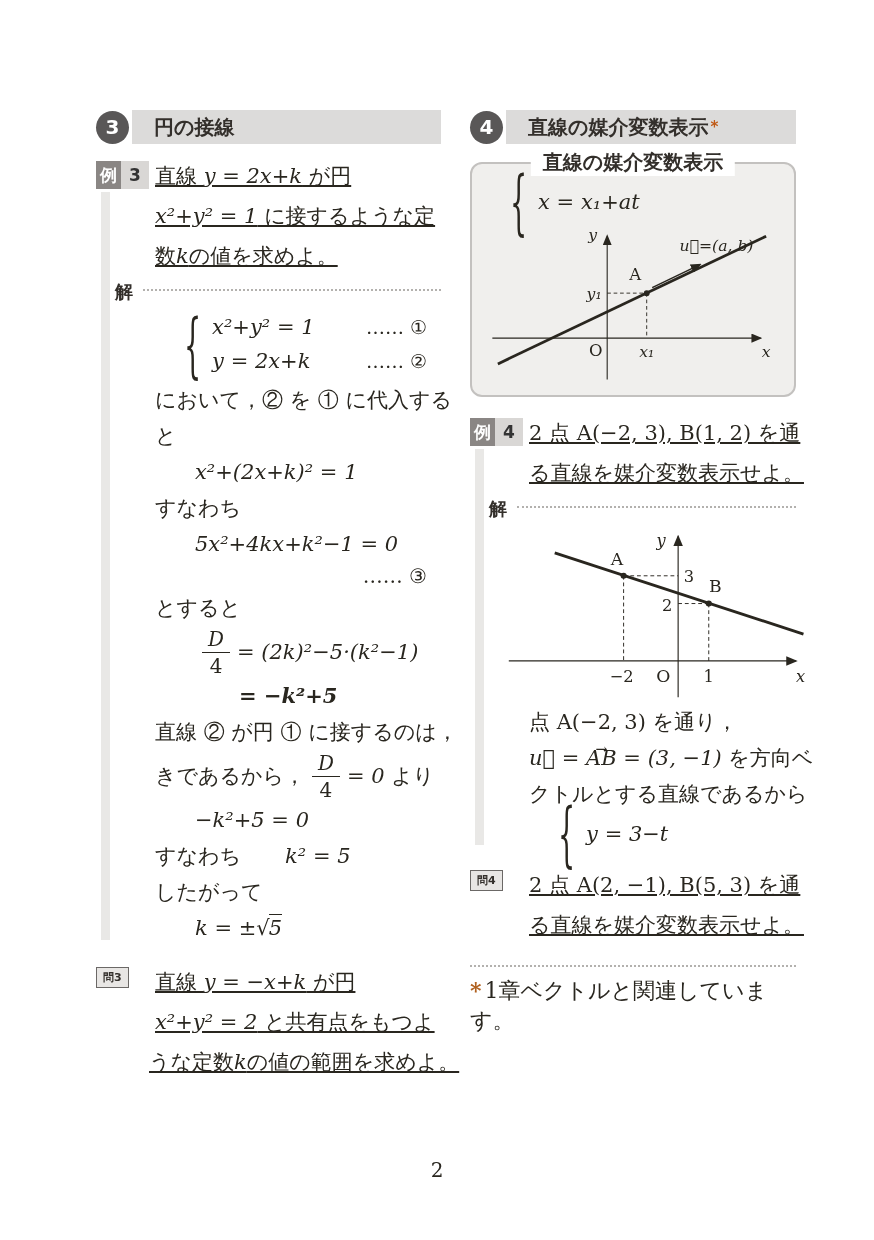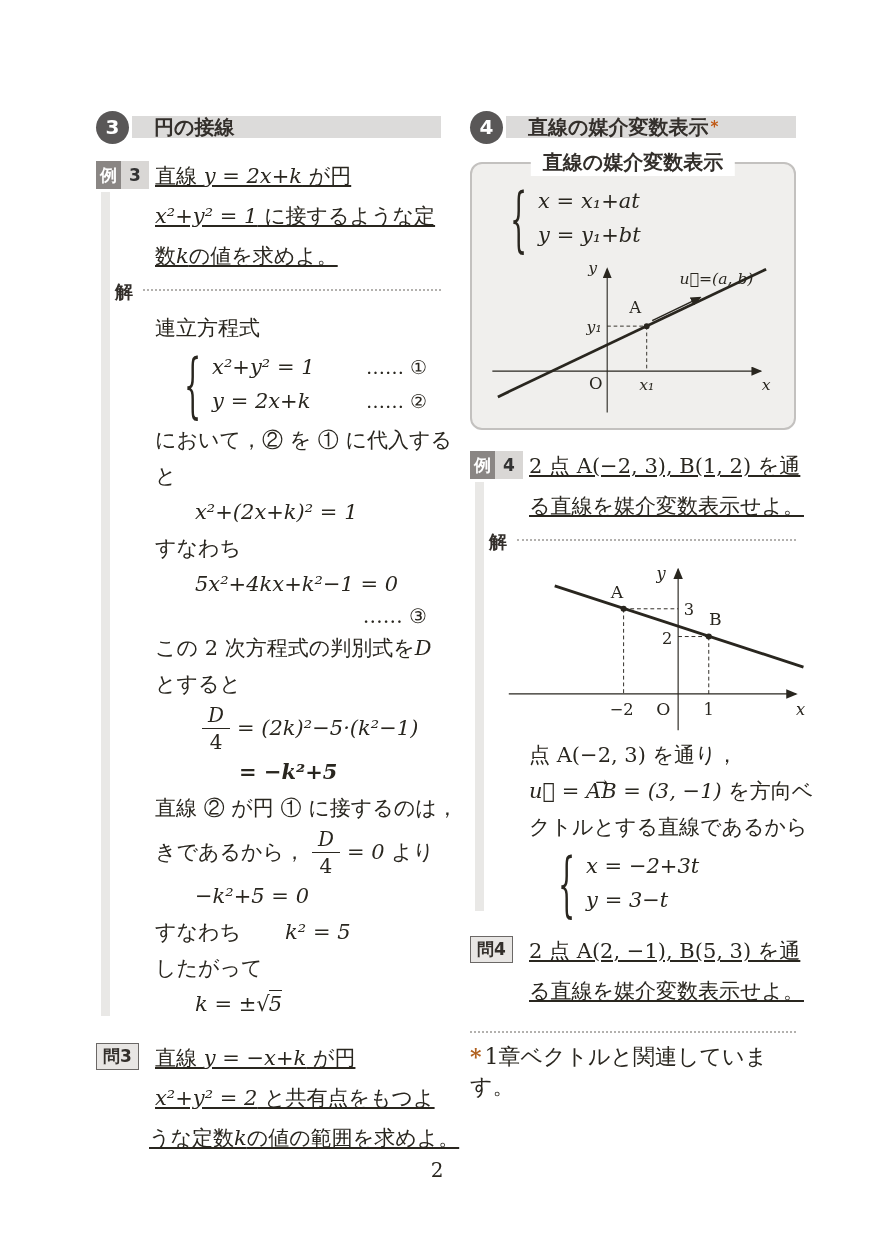--- a/index.html
+++ b/index.html
@@ -7,35 +7,35 @@
         font-family:"DejaVu Serif","Liberation Serif",serif;color:#29261f;}
   .col{position:absolute;top:110px;}
   .col-left{left:96px;width:345px;}
   .col-right{left:470px;width:326px;}
 
   
   .sec-header{display:flex;align-items:center;height:34px;margin-bottom:12px;}
   .sec-circle{width:33px;height:33px;border-radius:50%;background:#595757;color:#fff;
     display:flex;align-items:center;justify-content:center;flex:0 0 33px;
     font-family:"DejaVu Sans","Liberation Sans",sans-serif;font-weight:bold;font-size:20px;}
-  .sec-bar{flex:1;height:22px;background:#dcdbda;display:flex;align-items:center;
+  .sec-bar{flex:1;height:34px;background:#dcdbda;display:flex;align-items:center;
     padding-left:22px;margin-left:3px;
     font-family:"DejaVu Sans","Liberation Sans",sans-serif;font-weight:bold;font-size:20px;color:#332f2b;}
   .sup-ast{color:#c05a17;font-size:15px;vertical-align:super;margin-left:2px;font-weight:bold;}
 
   
   .ex{position:relative;padding-left:59px;}
   .vline{position:absolute;left:5px;top:36px;bottom:6px;width:9px;background:#e9e8e6;}
   .badge{position:absolute;left:0;top:5px;display:flex;
     font-family:"DejaVu Sans","Liberation Sans",sans-serif;font-weight:bold;font-size:17px;line-height:1;}
   .badge .b1{background:#8a8684;color:#fff;padding:6px 4px 5px;}
   .badge .b2{background:#d9d7d5;color:#333;padding:6px 8px 5px;}
   .qbadge{position:absolute;left:0;top:5px;background:#e8e6e4;border:1px solid#6b6866;
     padding:4px 6px 4px;color:#332f2b;
-    font-family:"DejaVu Sans","Liberation Sans",sans-serif;font-weight:bold;font-size:17px;line-height:1;}
+    font-family:"DejaVu Sans","Liberation Sans",sans-serif;font-weight:bold;font-size:11px;line-height:1;}
 
   .ln{font-size:21px;line-height:40px;white-space:nowrap;}
   .sol-ln{line-height:36px;}
   .p-ln{line-height:40px;text-decoration:underline;}
   .ind{margin-left:40px;}
   .ind2{margin-left:84px;font-weight:bold;}
   .right-al{text-align:right;padding-right:14px;line-height:28px;font-size:20px;}
 
   .m{font-style:italic;font-family:"DejaVu Serif","Liberation Serif",serif;}
   .jp{}
@@ -118,21 +118,20 @@
 
       <div class="ln p-ln"><span class="jp">直線 </span><span class="m">y = 2x+k</span><span class="jp"> が円</span></div>
       <div class="ln p-ln"><span class="m">x²+y² = 1</span><span class="jp"> に接するような定</span></div>
       <div class="ln p-ln"><span class="jp">数</span><span class="m">k</span><span class="jp">の値を求めよ。</span></div>
 
       <div class="sol">
         <span class="sol-label">解</span>
         <span class="sol-dots"></span>
       </div>
 
-      <div class="ln sol-ln"><span class="jp">連立方程式</span></div>
 
       <div class="sys">
         <span class="brace">{</span>
         <div class="sysrows">
           <div class="sysrow">
             <span><span class="m">x²+y² = 1</span></span>
             <span class="eqnum">…… ①</span>
           </div>
           <div class="sysrow">
             <span><span class="m">y = 2x+k</span></span>
@@ -140,21 +139,20 @@
           </div>
         </div>
       </div>
 
       <div class="ln sol-ln"><span class="jp">において，② を ① に代入する</span></div>
       <div class="ln sol-ln"><span class="jp">と</span></div>
       <div class="ln sol-ln ind"><span class="m">x²+(2x+k)² = 1</span></div>
       <div class="ln sol-ln"><span class="jp">すなわち</span></div>
       <div class="ln sol-ln ind"><span class="m">5x²+4kx+k²−1 = 0</span></div>
       <div class="ln right-al">…… ③</div>
-      <div class="ln sol-ln"><span class="jp">この 2 次方程式の判別式を</span><span class="m">D</span></div>
       <div class="ln sol-ln"><span class="jp">とすると</span></div>
 
       <div class="ln fr-line mixrow ind">
         <span class="frac">
           <span class="fnum">D</span>
           <span class="fden">4</span>
         </span>
         <span><span class="m"> = (2k)²−5·(k²−1)</span></span>
       </div>
 
@@ -197,23 +195,20 @@
     </div>
 
     <div class="pbox">
       <div class="pbox-title">直線の媒介変数表示</div>
 
       <div class="sys">
         <span class="brace">{</span>
         <div class="sysrows">
           <div class="sysrow">
               <span class="m">x = x₁+at</span>
-            </div>
-          <div class="sysrow">
-              <span class="m">y = y₁+bt</span>
             </div>
         </div>
       </div>
 
       <svg viewBox="0 0 320 180" width="294" height="166">
         <defs>
           <marker id="ah" viewBox="0 0 12 10" refX="10" refY="5" markerWidth="12" markerHeight="10" markerUnits="userSpaceOnUse" orient="auto">
             <path d="M0,0 L12,5 L0,10 Z" fill="#29261f"></path>
           </marker>
         </defs>
@@ -270,23 +265,20 @@
       </svg>
 
       <div class="ln sol-ln"><span class="jp">点 A(−2, 3) を通り，</span></div>
       <div class="ln sol-ln"><span class="m">u⃗ = </span><span class="m vec">AB</span><span class="m"> = (3, −1)</span><span class="jp"> を方向ベ</span></div>
       <div class="ln sol-ln"><span class="jp">クトルとする直線であるから</span></div>
 
       <div class="sys">
         <span class="brace">{</span>
         <div class="sysrows">
           <div class="sysrow">
-              <span class="m">x = −2+3t</span>
-            </div>
-          <div class="sysrow">
               <span class="m">y = 3−t</span>
             </div>
         </div>
       </div>
     </div>
 
     <div class="ex" style="margin-top:14px;">
       <div class="qbadge">
         <span>問</span><span>4</span>
       </div>

